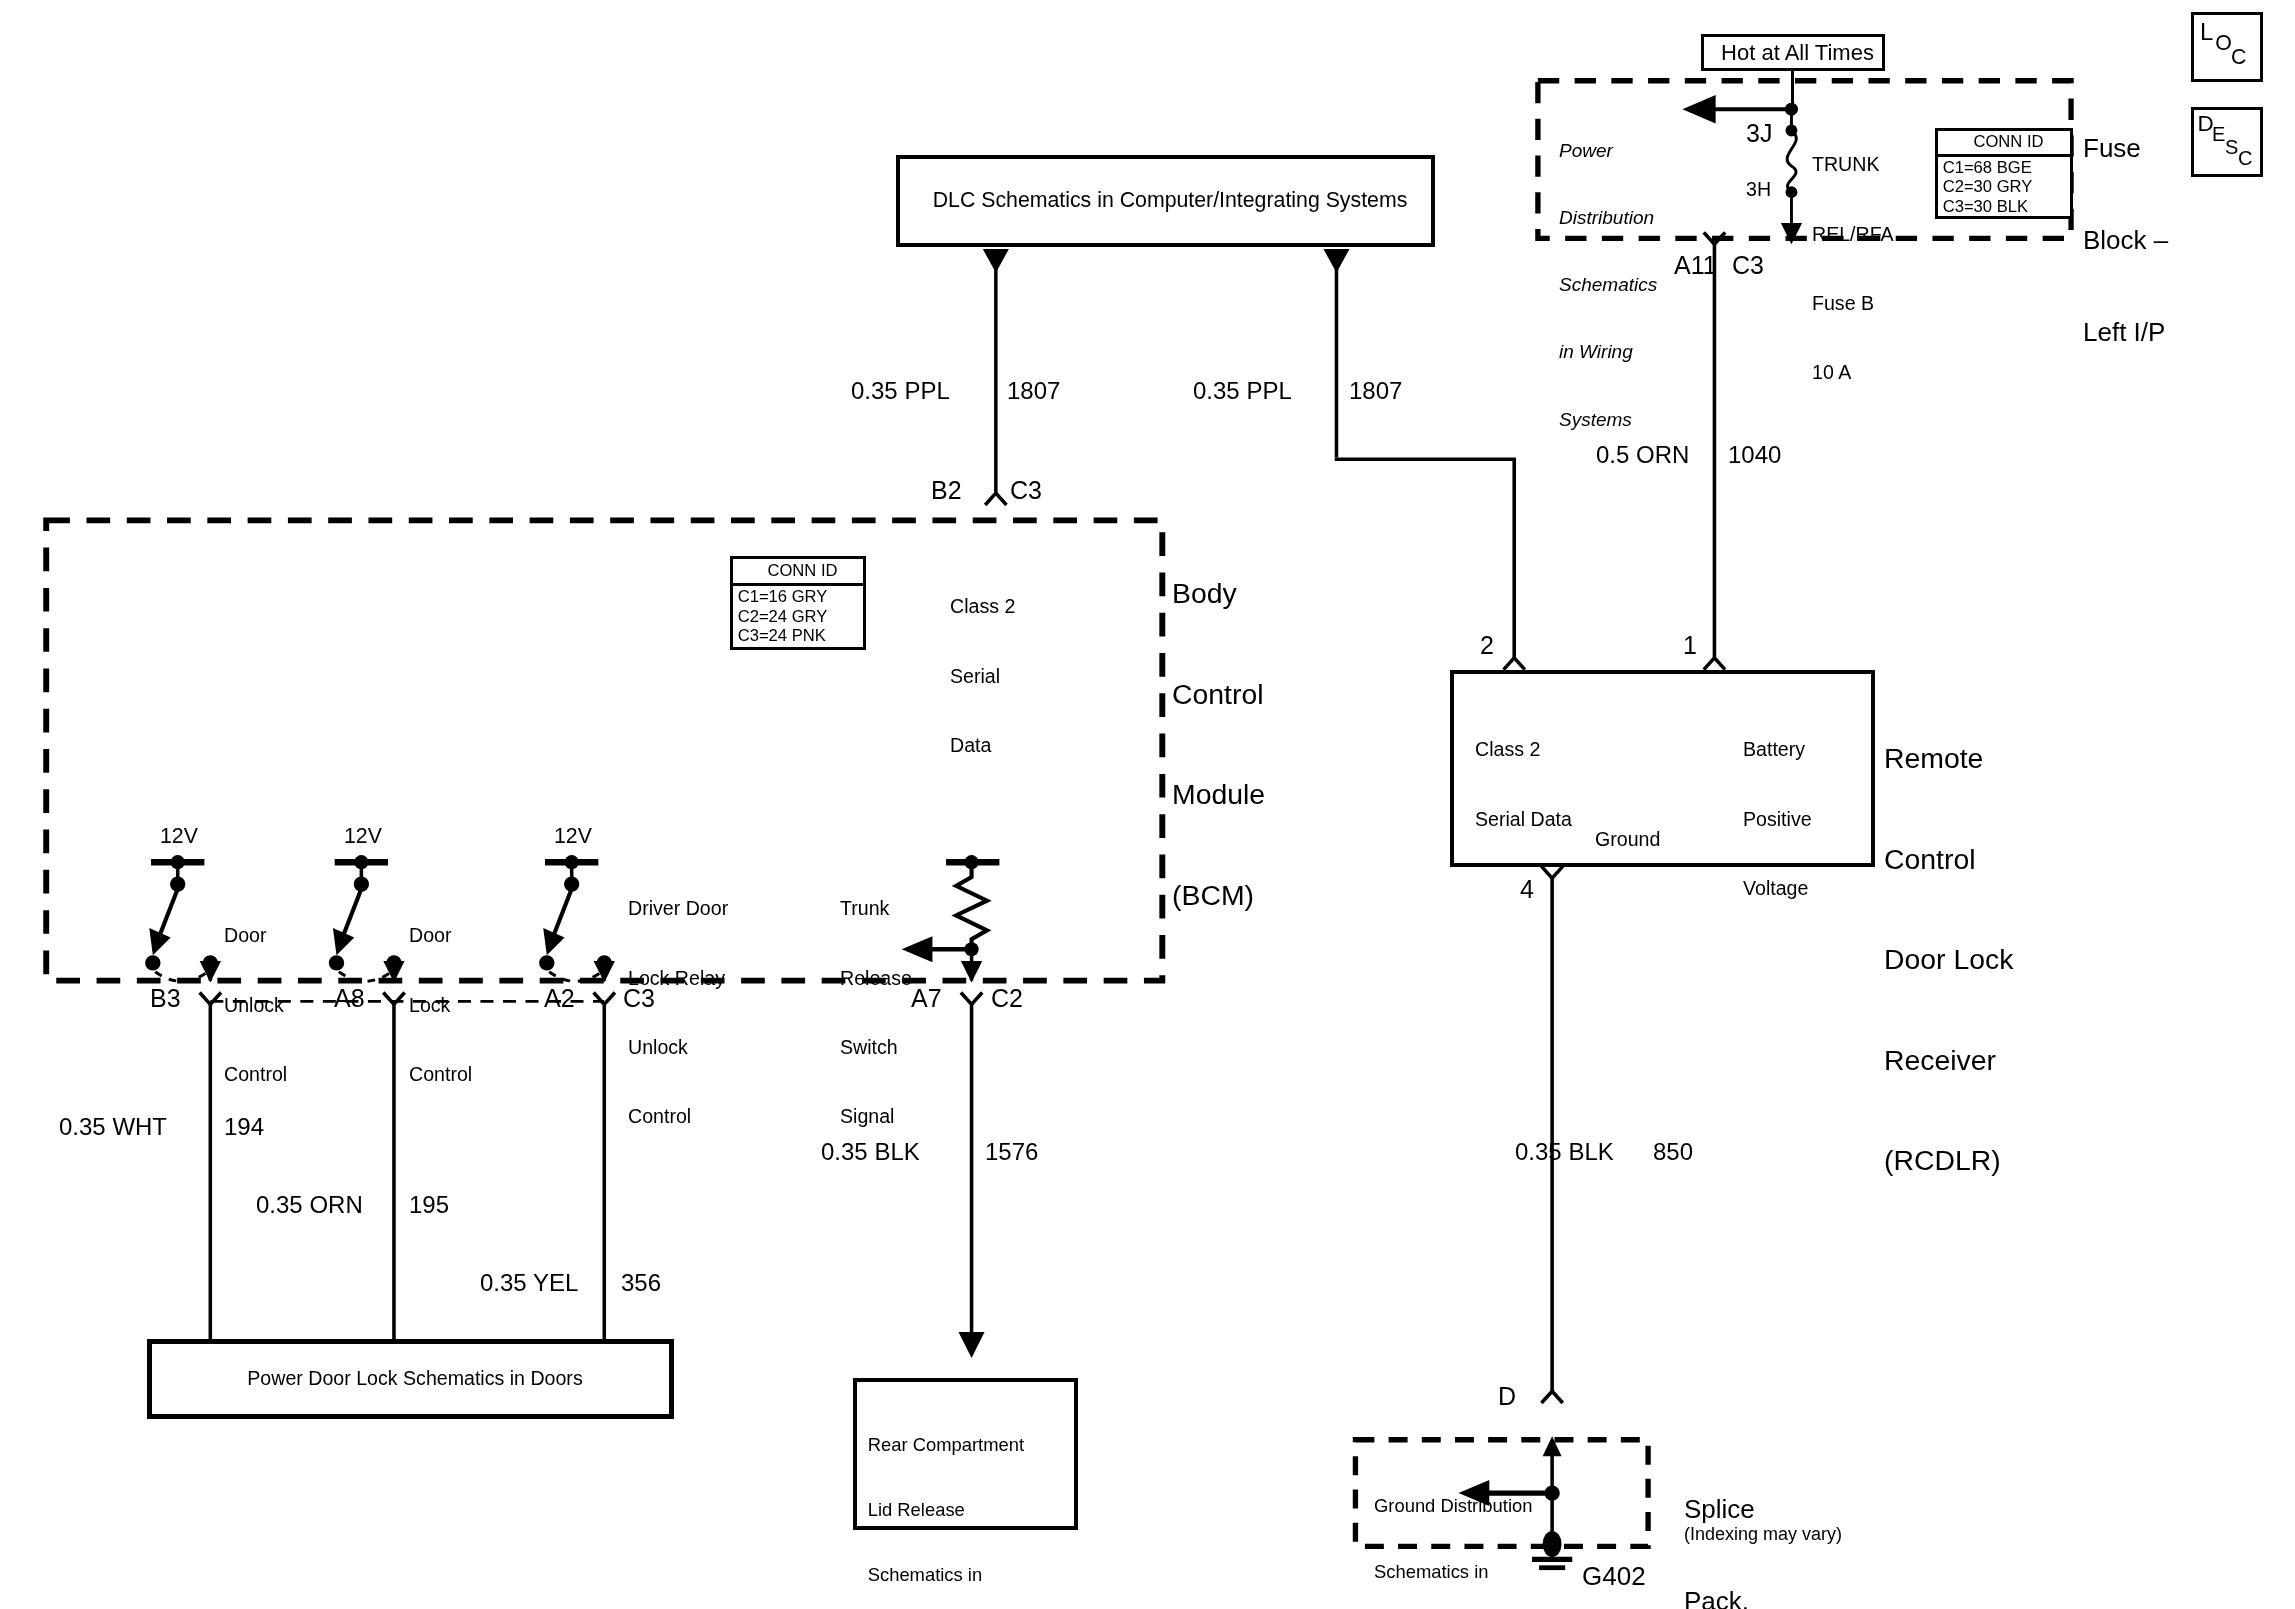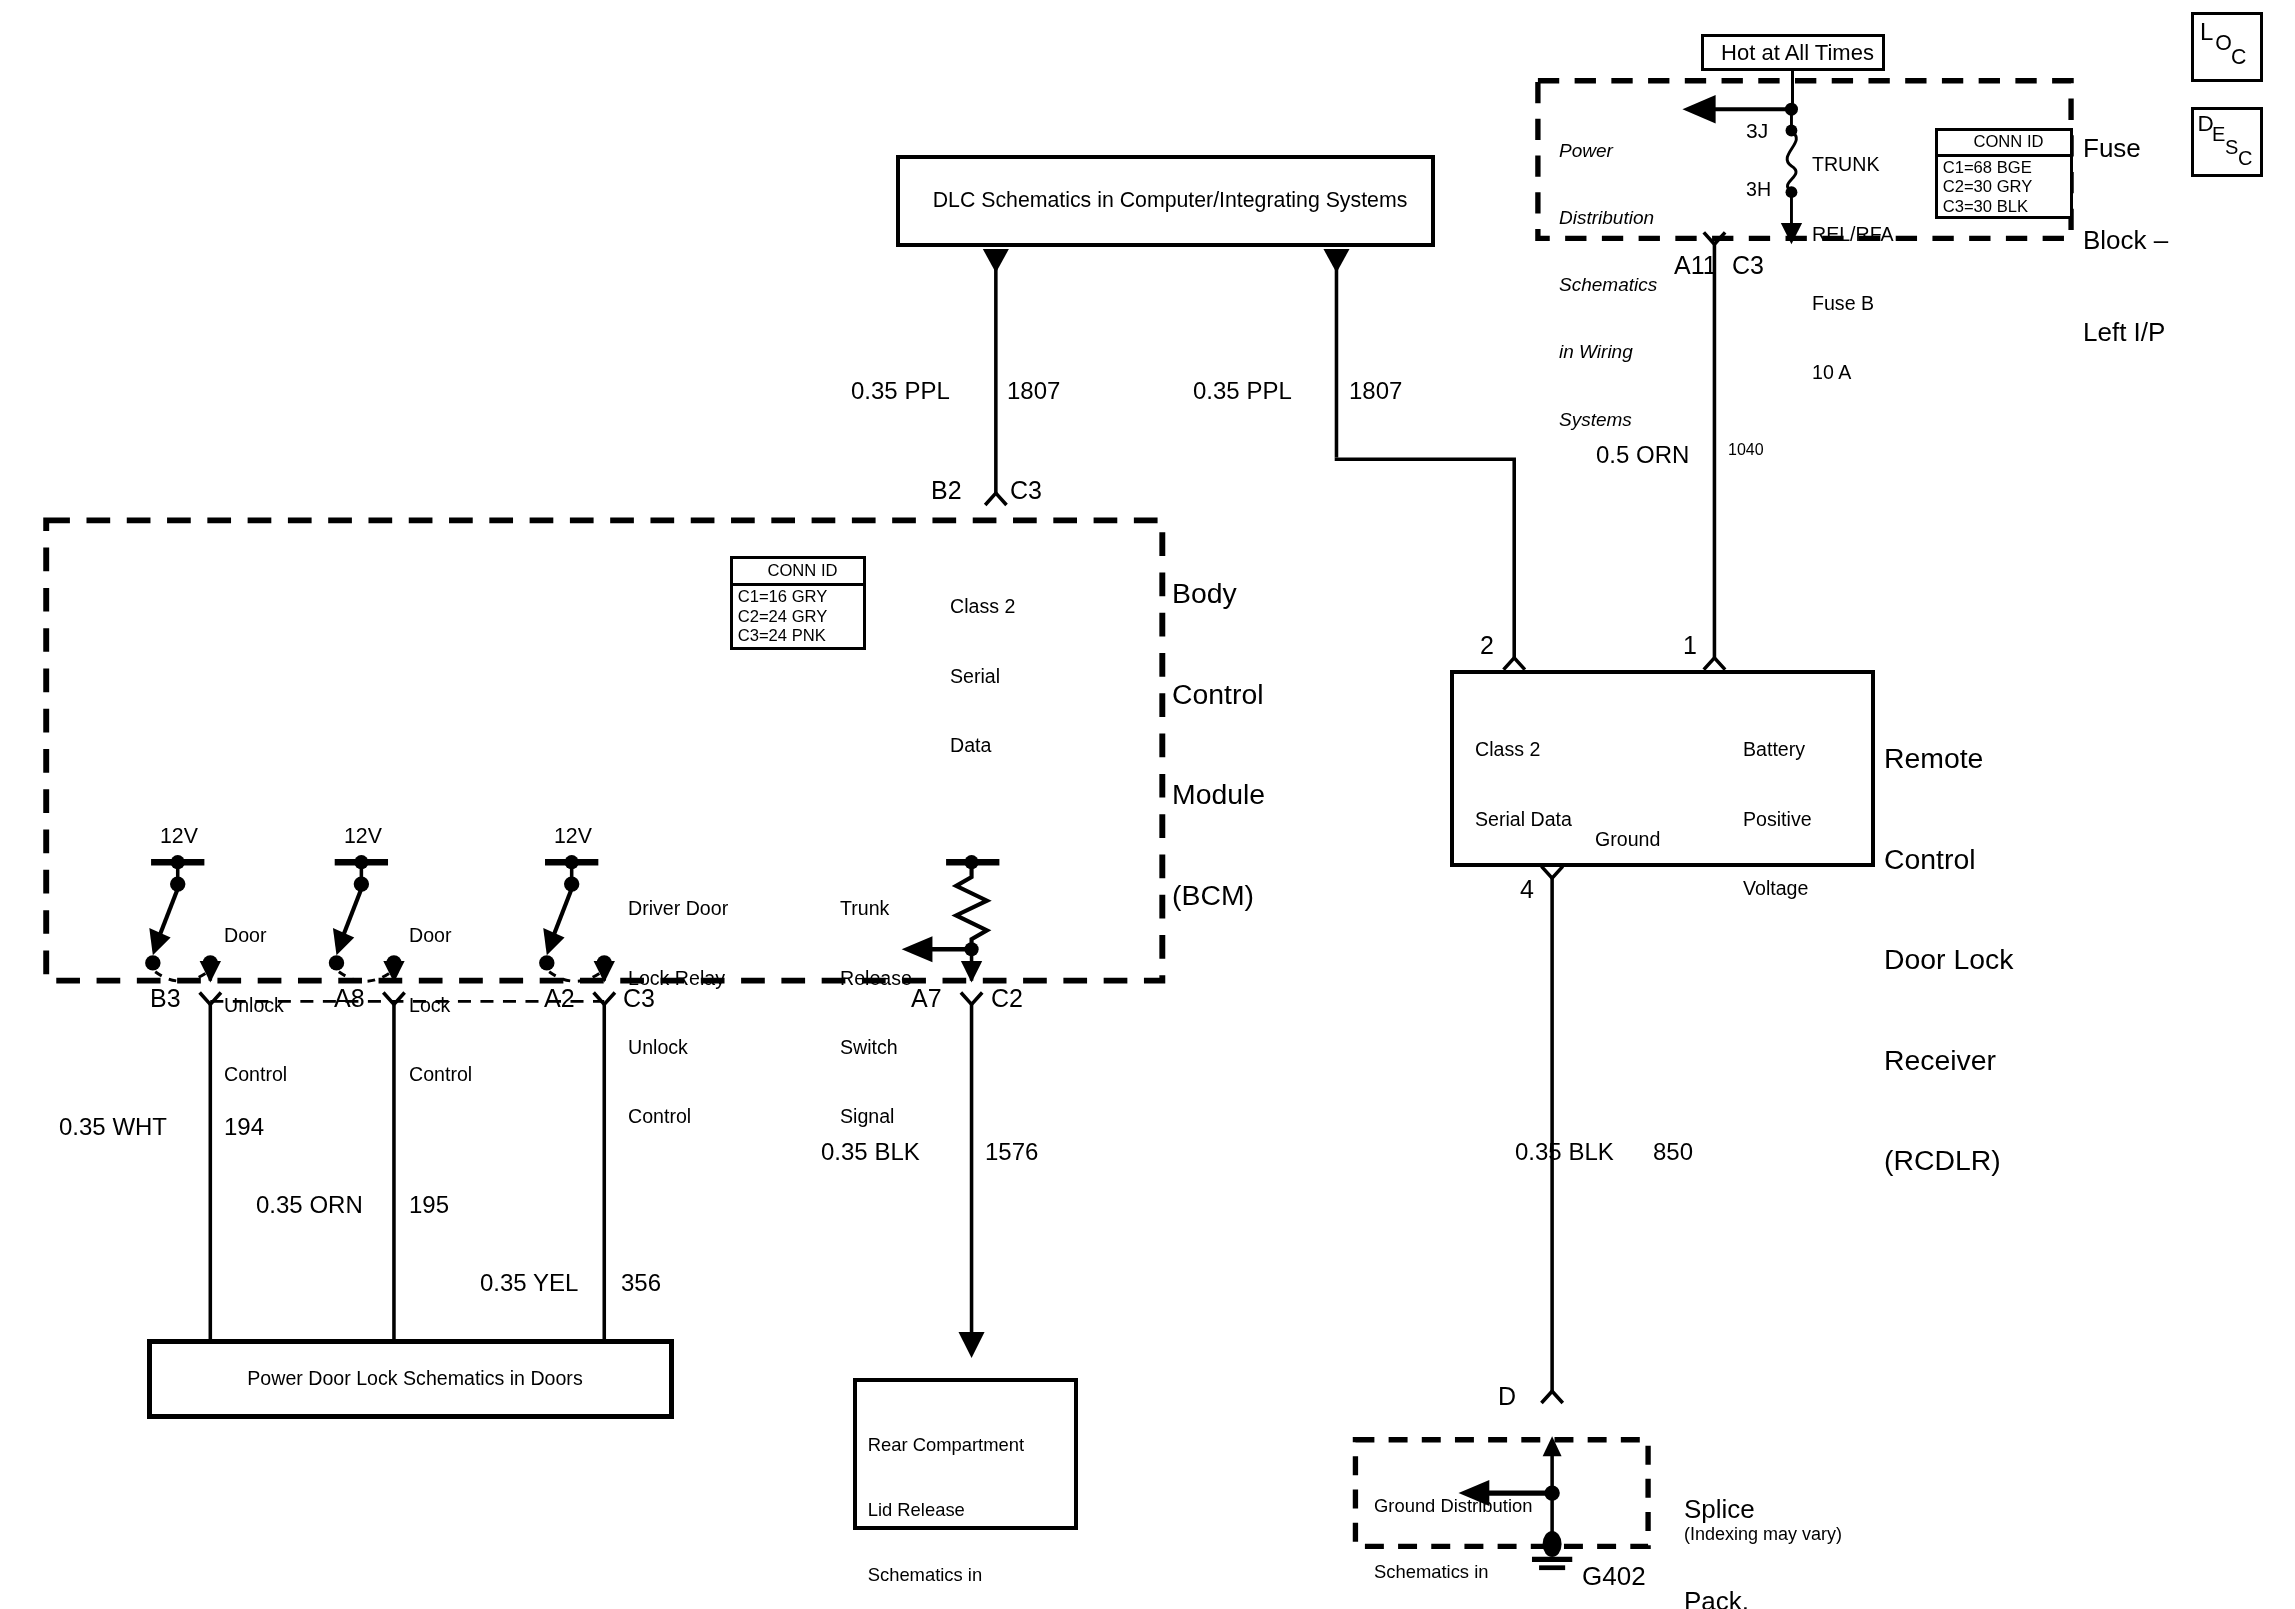--- a/index.html
+++ b/index.html
@@ -52,21 +52,21 @@
     <circle cx="3024" cy="184" r="11" fill="#000"></circle>
 
     <line x1="3024" y1="184" x2="3024" y2="216" stroke="#000" stroke-width="5"></line>
     <circle cx="3024" cy="220" r="10" fill="#000"></circle>
     <path d="M3024 222 C3052 238, 2998 262, 3024 280 C3050 296, 3000 308, 3024 322" fill="none" stroke="#000" stroke-width="5"></path>
     <circle cx="3024" cy="324" r="10" fill="#000"></circle>
     <line x1="3024" y1="324" x2="3024" y2="392" stroke="#000" stroke-width="5"></line>
     <polygon points="3024,412 3006,376 3042,376" fill="#000"></polygon>
   </svg>
 
-  <div class="lbl" style="left:1746px;top:119px;font-size:21px;">3J</div>
+  <div class="lbl" style="left:1746px;top:119px;font-size:25px;">3J</div>
   <div class="lbl" style="left:1746px;top:178px;font-size:19.6px;">3H</div>
 
   <div class="lbl" style="left:1812px;top:107px;font-size:19.6px;">
     <div>TRUNK</div>
     <div>REL/RFA</div>
     <div>Fuse B</div>
     <div>10 A</div>
   </div>
 
   <div class="box" style="left:1935px;top:128px;width:138px;height:91px;border-width:3.6px;">
@@ -108,21 +108,21 @@
     <path d="M2876 1130 L2894 1110 L2912 1130" fill="none" stroke="#000" stroke-width="6"></path>
   </svg>
 
   <div class="lbl" style="left:851px;top:377px;font-size:24px;">0.35 PPL</div>
   <div class="lbl" style="left:1007px;top:377px;font-size:24px;">1807</div>
 
   <div class="lbl" style="left:1193px;top:377px;font-size:24px;">0.35 PPL</div>
   <div class="lbl" style="left:1349px;top:377px;font-size:24px;">1807</div>
 
   <div class="lbl" style="left:1596px;top:441px;font-size:24px;">0.5 ORN</div>
-  <div class="lbl" style="left:1728px;top:441px;font-size:16px;">1040</div>
+  <div class="lbl" style="left:1728px;top:441px;font-size:24px;">1040</div>
 
   <div class="lbl" style="left:1644px;top:251px;font-size:25px;margin-left:30px;">A11</div>
   <div class="lbl" style="left:1732px;top:251px;font-size:25px;">C3</div>
 
   <div class="lbl" style="left:931px;top:476px;font-size:25px;">B2</div>
   <div class="lbl" style="left:1010px;top:476px;font-size:25px;">C3</div>
 
   <svg style="left:0;top:0;width:2295px;height:1610px;pointer-events:none;" viewBox="0 0 3874 2717" width="2295" height="1610">
     <rect x="78" y="878" width="1884" height="777" fill="none" stroke="#000" stroke-width="10" stroke-dasharray="40,28"></rect>
   </svg>

